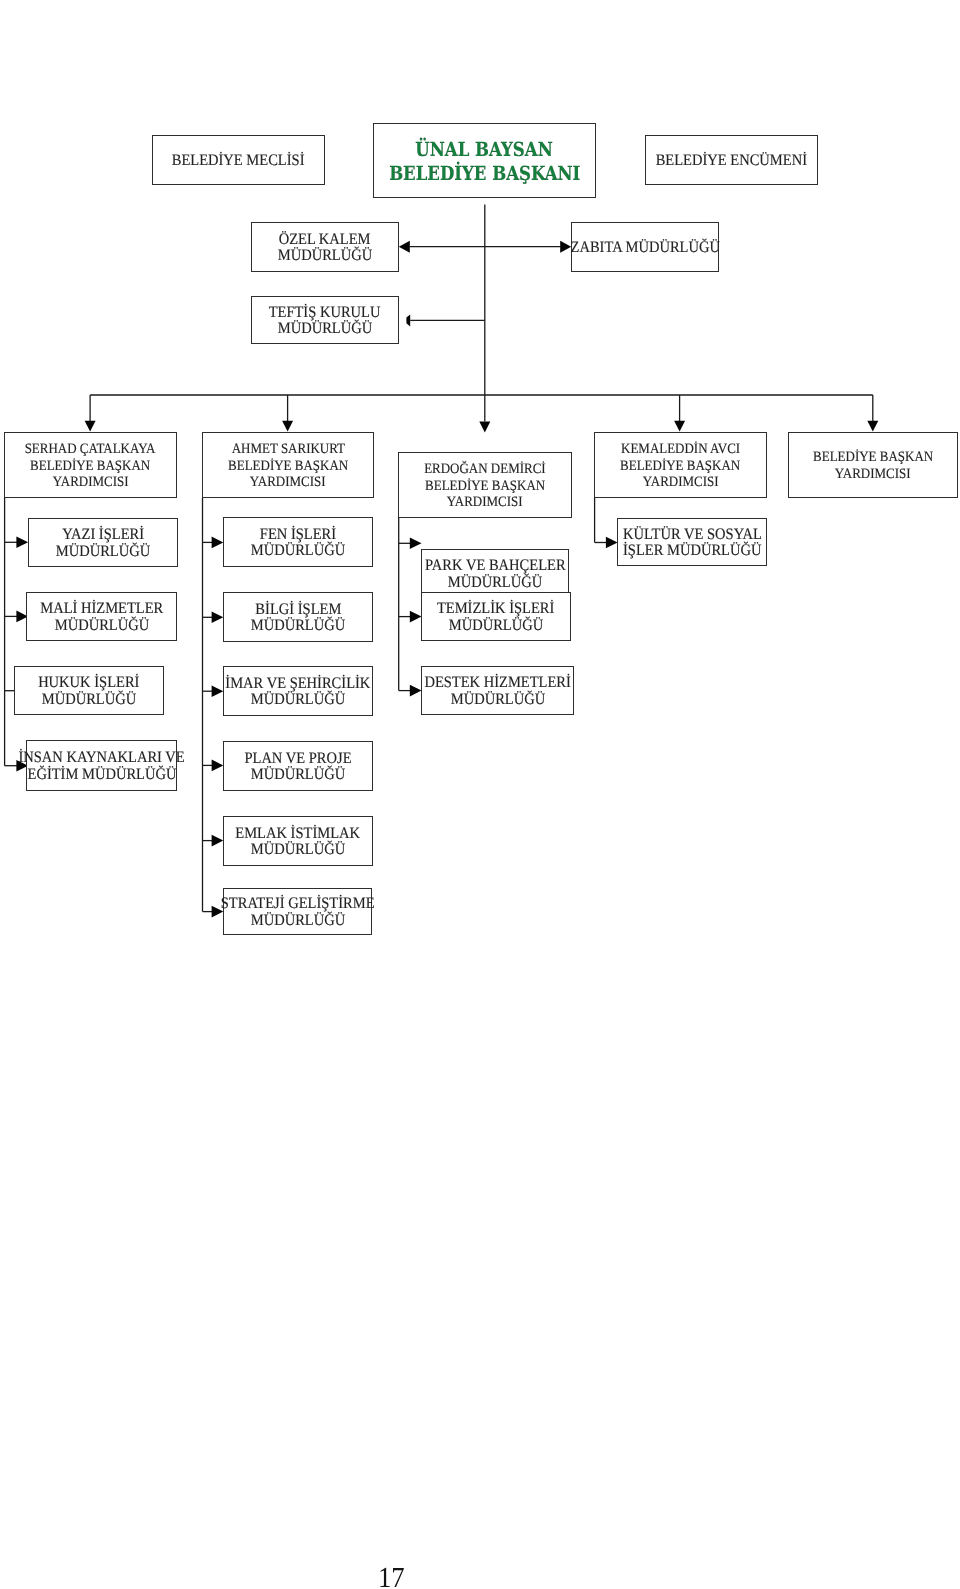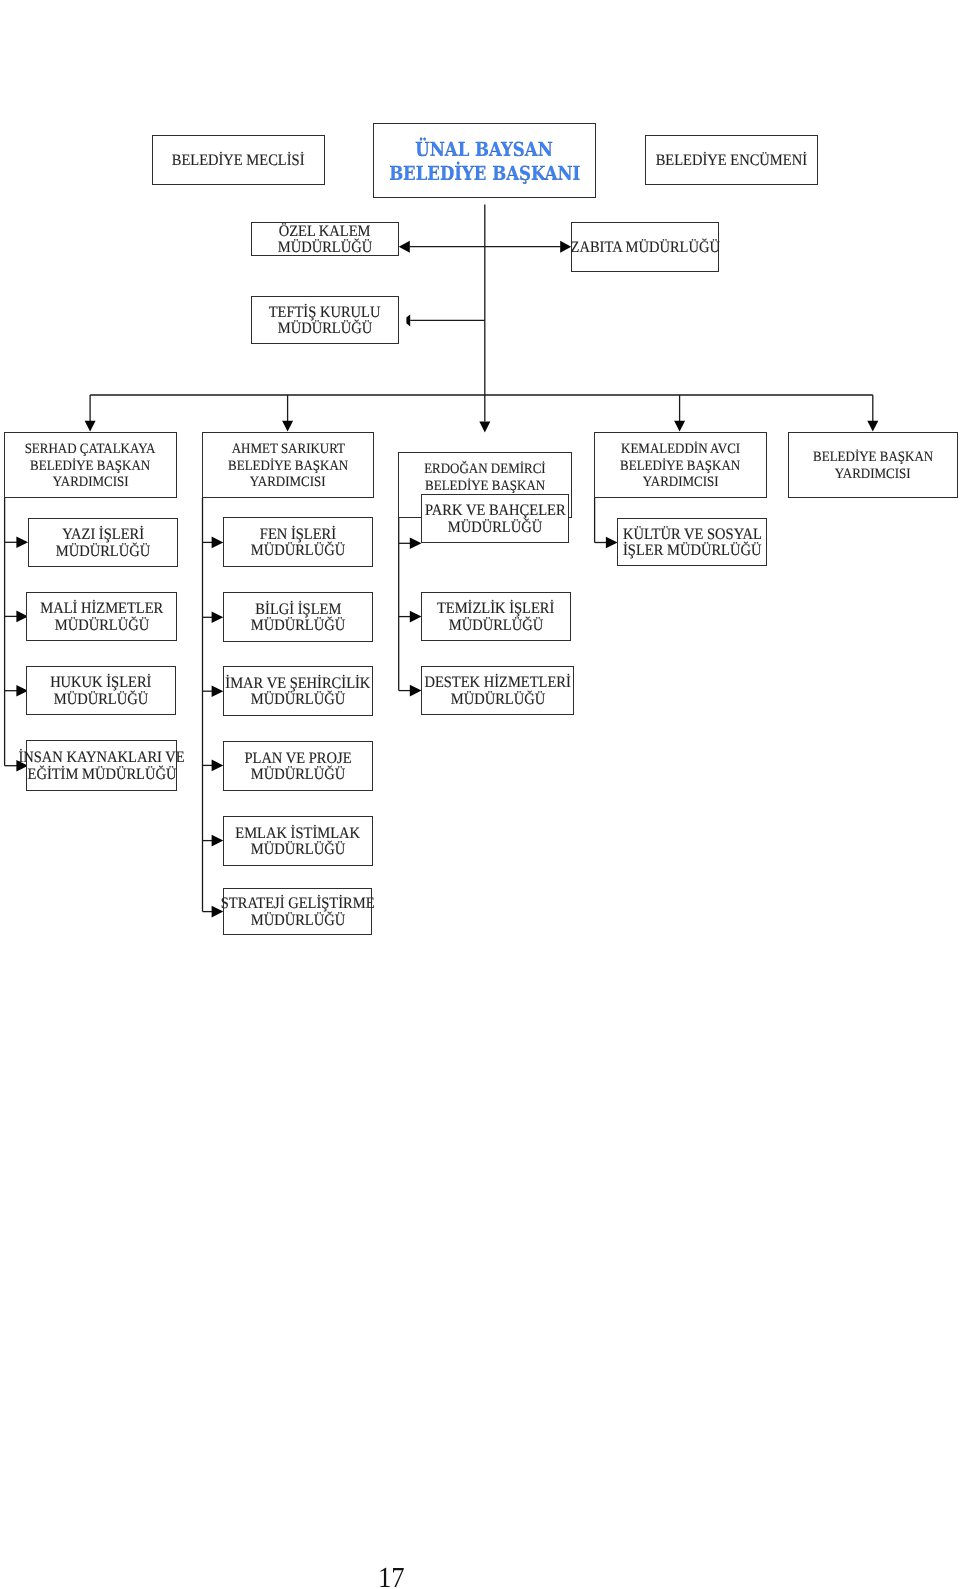--- a/index.html
+++ b/index.html
@@ -46,21 +46,21 @@
     color: #0d0d0d;
     padding-top: 5px;
   }
   #title-box .ln { transform: scaleX(0.830); backface-visibility: hidden; }
   #title-box .ln:nth-child(3) { transform: scaleX(0.731); backface-visibility: hidden; }
   #mayor-box {
     font-family: "DejaVu Serif", serif;
     font-weight: bold;
     font-size: 19.5px;
     line-height: 24.5px;
-    color: #3b82f6;
+    color: #15803d;
     padding-top: 3px;
   }
   #mayor-box .ln { transform: scaleX(0.848); backface-visibility: hidden; }
   .vp-box { font-size: 14.3px; line-height: 16.8px; }
   #lines {
     position: absolute;
     left: 0;
     top: 0;
     width: 960px;
     height: 1589px;
@@ -144,21 +144,21 @@
   <div class="node" style="left:152px; top:135px; width:173px; height:50px;">
     <span class="ln">BELEDİYE MECLİSİ</span>
   </div>
   <div class="node" id="mayor-box" style="left:373px; top:123px; width:223px; height:75px;">
     <span class="ln">ÜNAL BAYSAN</span>
     <span class="ln">BELEDİYE BAŞKANI</span>
   </div>
   <div class="node" style="left:645px; top:135px; width:173px; height:50px;text-align:center;">
     <span class="ln">BELEDİYE ENCÜMENİ</span>
   </div>
-  <div class="node" style="left:251px; top:222px; width:148px; height:34px;">
+  <div class="node" style="left:251px; top:222px; width:148px; height:50px;">
     <span class="ln">ÖZEL KALEM</span>
     <span class="ln">MÜDÜRLÜĞÜ</span>
   </div>
   <div class="node" style="left:571px; top:222px; width:148px; height:50px;">
     <span class="ln">ZABITA MÜDÜRLÜĞÜ</span>
   </div>
   <div class="node" style="left:251px; top:296px; width:148px; height:48px;">
     <span class="ln">TEFTİŞ KURULU</span>
     <span class="ln">MÜDÜRLÜĞÜ</span>
   </div>
@@ -187,21 +187,21 @@
     <span class="ln">YARDIMCISI</span>
   </div>
   <div class="node" style="left:28px; top:518px; width:150px; height:49px;">
     <span class="ln">YAZI İŞLERİ</span>
     <span class="ln">MÜDÜRLÜĞÜ</span>
   </div>
   <div class="node" style="left:26px; top:592px; width:151px; height:49px;">
     <span class="ln">MALİ HİZMETLER</span>
     <span class="ln">MÜDÜRLÜĞÜ</span>
   </div>
-  <div class="node" style="left:26px; top:666px; width:150px; height:49px;">
+  <div class="node" style="left:14px; top:666px; width:150px; height:49px;">
     <span class="ln">HUKUK İŞLERİ</span>
     <span class="ln">MÜDÜRLÜĞÜ</span>
   </div>
   <div class="node" style="left:26px; top:740px; width:151px; height:51px;">
     <span class="ln">İNSAN KAYNAKLARI VE</span>
     <span class="ln">EĞİTİM MÜDÜRLÜĞÜ</span>
   </div>
   <div class="node" style="left:223px; top:517px; width:150px; height:50px;">
     <span class="ln">FEN İŞLERİ</span>
     <span class="ln">MÜDÜRLÜĞÜ</span>
@@ -219,21 +219,21 @@
     <span class="ln">MÜDÜRLÜĞÜ</span>
   </div>
   <div class="node" style="left:223px; top:816px; width:150px; height:50px;">
     <span class="ln">EMLAK İSTİMLAK</span>
     <span class="ln">MÜDÜRLÜĞÜ</span>
   </div>
   <div class="node" style="left:223px; top:888px; width:149px; height:47px;">
     <span class="ln">STRATEJİ GELİŞTİRME</span>
     <span class="ln">MÜDÜRLÜĞÜ</span>
   </div>
-  <div class="node" style="left:421px; top:494px; width:148px; height:49px;">
+  <div class="node" style="left:421px; top:549px; width:148px; height:49px;">
     <span class="ln">PARK VE BAHÇELER</span>
     <span class="ln">MÜDÜRLÜĞÜ</span>
   </div>
   <div class="node" style="left:421px; top:592px; width:150px; height:49px;">
     <span class="ln">TEMİZLİK İŞLERİ</span>
     <span class="ln">MÜDÜRLÜĞÜ</span>
   </div>
   <div class="node" style="left:421px; top:666px; width:153px; height:49px;">
     <span class="ln">DESTEK HİZMETLERİ</span>
     <span class="ln">MÜDÜRLÜĞÜ</span>

